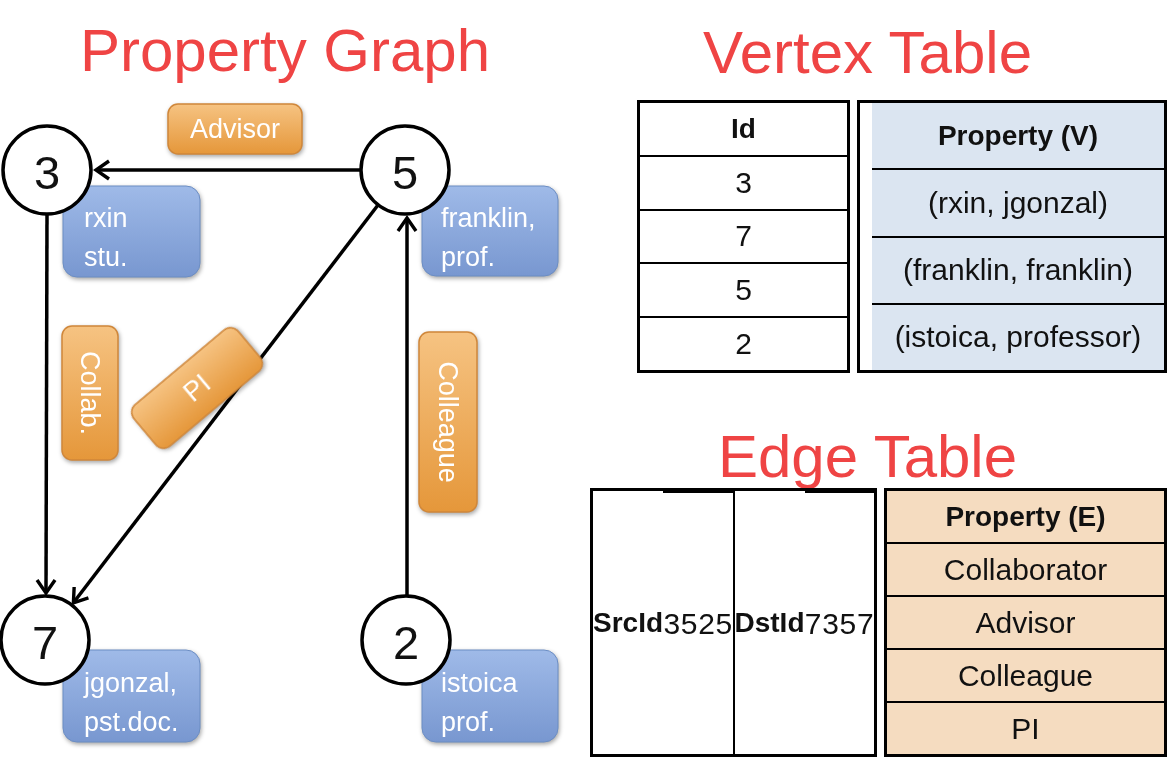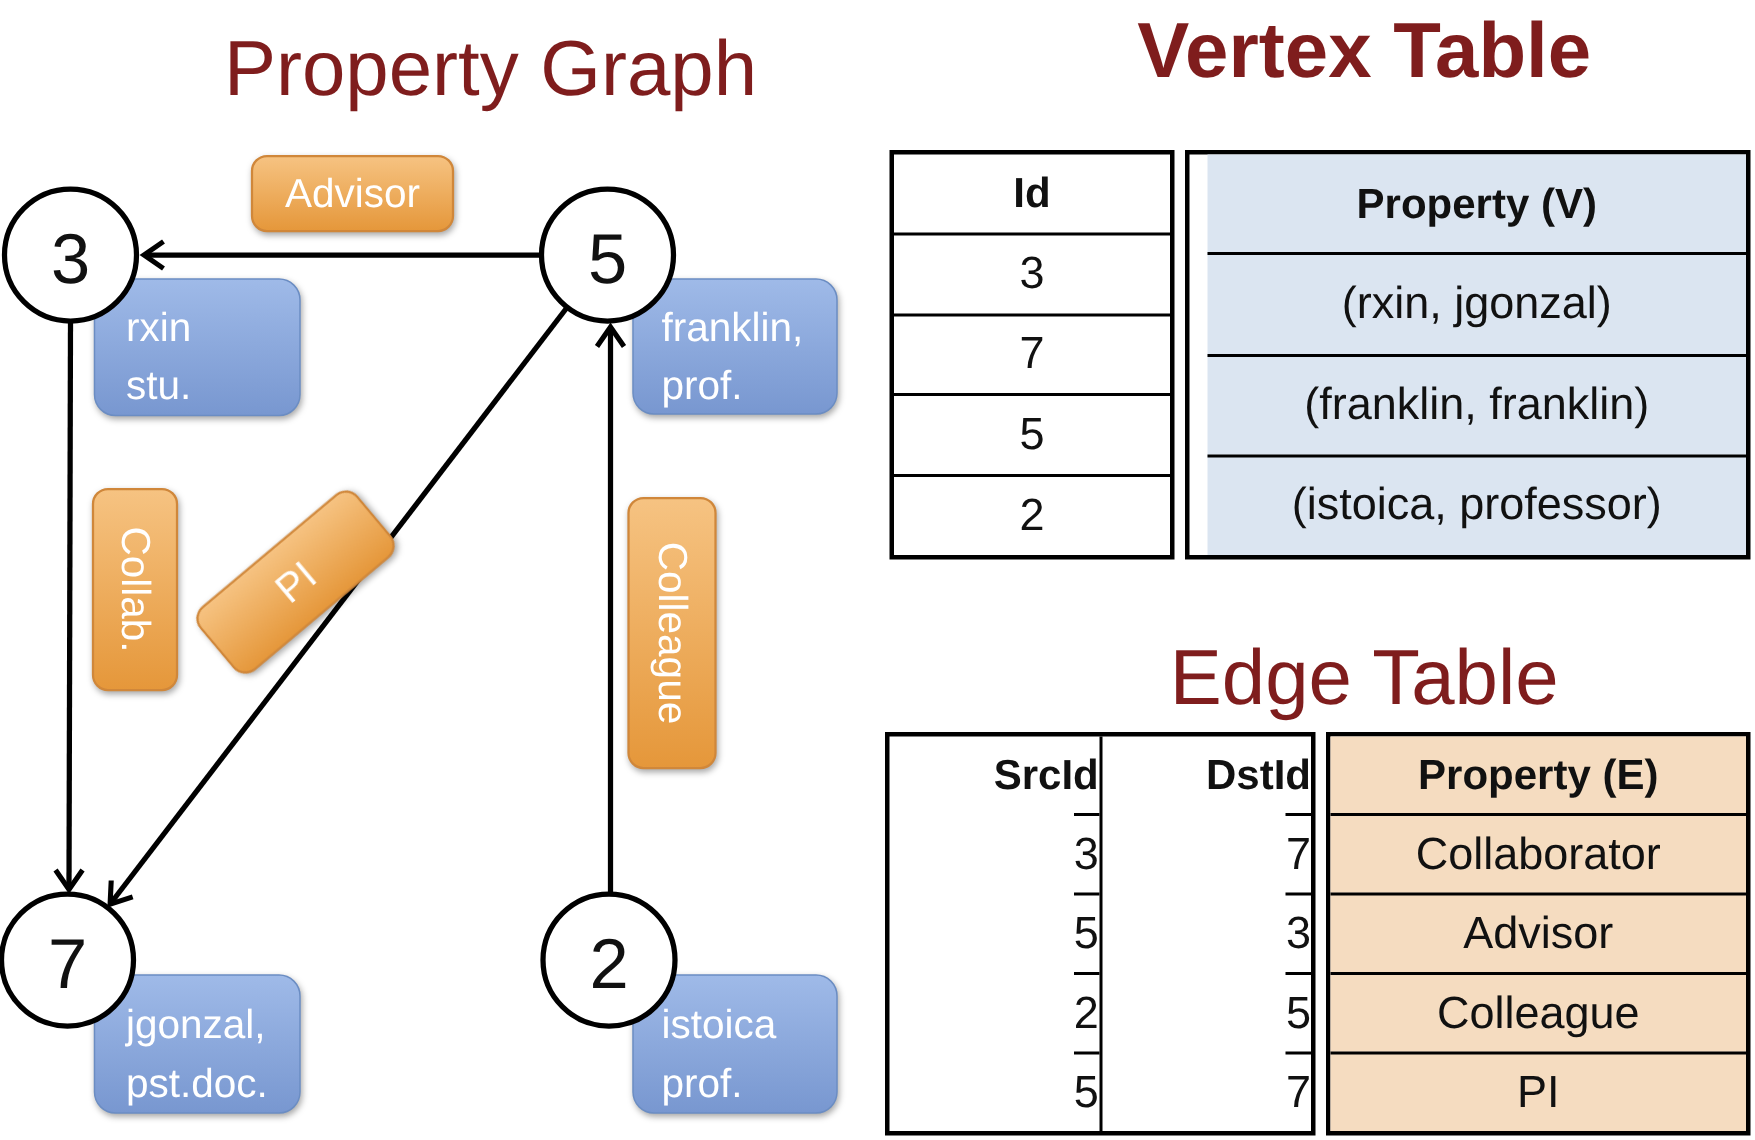--- a/index.html
+++ b/index.html
@@ -1,26 +1,25 @@
 <!DOCTYPE html>
 <html style="--edge-label-top: #f6c382; --edge-label-bottom: #e5973a; --edge-label-border: #d0873a; --vertex-prop-top: #9fbae8; --vertex-prop-bottom: #7897d0; --vertex-cell-bg: #dbe5f1; --edge-cell-bg: #f5dcc0; --table-border: #000000; --label-text: #ffffff;"><head>
 <meta charset="utf-8">
 <style>
   html,body { margin:0; padding:0; background:#ffffff; }
   body { width:1170px; height:760px; font-family:"Liberation Sans", sans-serif; }
   #canvas { position:relative; width:1170px; height:760px; overflow:hidden; background:#fff; }
 
   .big-title {
     position:absolute; text-align:center;
-    font-size:52px; font-weight:300; color:#7f1d1d; letter-spacing:0px;
+    font-size:60px; font-weight:300; color:#ef4444; letter-spacing:0px;
     white-space:nowrap;
-    margin-left:42px;
   }
   #graph-title  { left:0px;   top:16px;  width:570px; }
-  #vertex-title { left:580px; top:4px;  width:575px;font-weight:bold; }
+  #vertex-title { left:580px; top:18px;  width:575px; }
   #edge-title   { left:580px; top:422px; width:575px; }
 
   svg { position:absolute; left:0; top:0; }
   svg text { font-family:"Liberation Sans", sans-serif; }
   .node-circle { fill:#ffffff; stroke:#000000; stroke-width:3.5px; }
   .node-num { font-size:47px; fill:#111111; font-weight:300; }
   .edge-line { stroke:#000000; stroke-width:3.5px; fill:none; }
   .olabel { fill:url(#orangeGrad); stroke:#d0873a; stroke-width:1.5px; }
   .blabel { fill:url(#blueGrad);  stroke:#6b8dc3; stroke-width:1px; }
   .shadow { filter: drop-shadow(1px 2px 2px rgba(0,0,0,0.35)); }
@@ -28,25 +27,25 @@
   .prop-text  { font-size:27px; fill:var(--label-text,#ffffff); font-weight:300; }
 
   
   .vtable { position:absolute; left:593px; top:100px; width:574px; height:273px; display:flex; gap:7px; }
   .etable { position:absolute; left:590px; top:488px; width:577px; height:269px; display:flex; gap:7px; }
   .tcol { border:3px solid #000; box-sizing:border-box; display:flex; flex-direction:column; background:#fff; }
   .tcol > div { flex:1; display:flex; align-items:center; justify-content:center;
                 border-top:2px solid #000; font-size:30px; font-weight:300; color:#111; }
   .tcol > div:first-child { border-top:none; }
   .tcol > .th { font-weight:bold; font-size:28px; }
-  .col-id { width:190px; }
+  .col-id { width:213px;margin-left:44px; }
   .col-prop-v { flex:1; }
   .col-prop-v > div { background: var(--vertex-cell-bg, #dbe5f1); margin-left: 12px; }
   .ids-box { width:287px; border:3px solid #000; box-sizing:border-box; display:flex; background:#fff; }
-  .sub { flex:1; display:flex; flex-direction:column;align-items:flex-end; }
+  .sub { flex:1; display:flex; flex-direction:row; }
   .sub:first-child { border-right:2px solid #000; }
   .sub > div { flex:1; display:flex; align-items:center; justify-content:center;
                border-top:2px solid #000; font-size:30px; font-weight:300; color:#111; }
   .sub > div:first-child { border-top:none; }
   .sub > .th { font-weight:bold; font-size:28px; }
   .col-prop-e { flex:1; }
   .col-prop-e > div { background: var(--edge-cell-bg, #f5dcc0); }
 </style>
 </head>
 <body>

